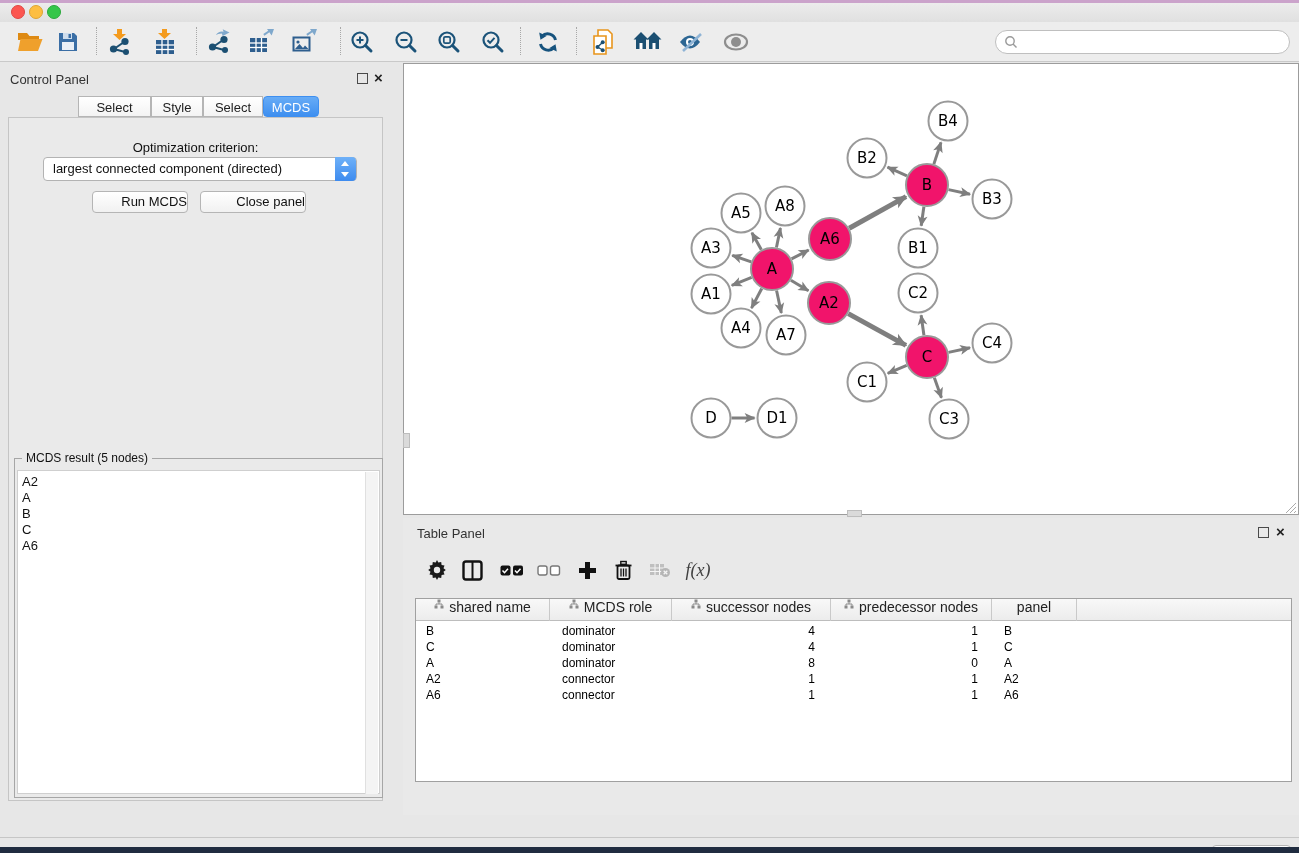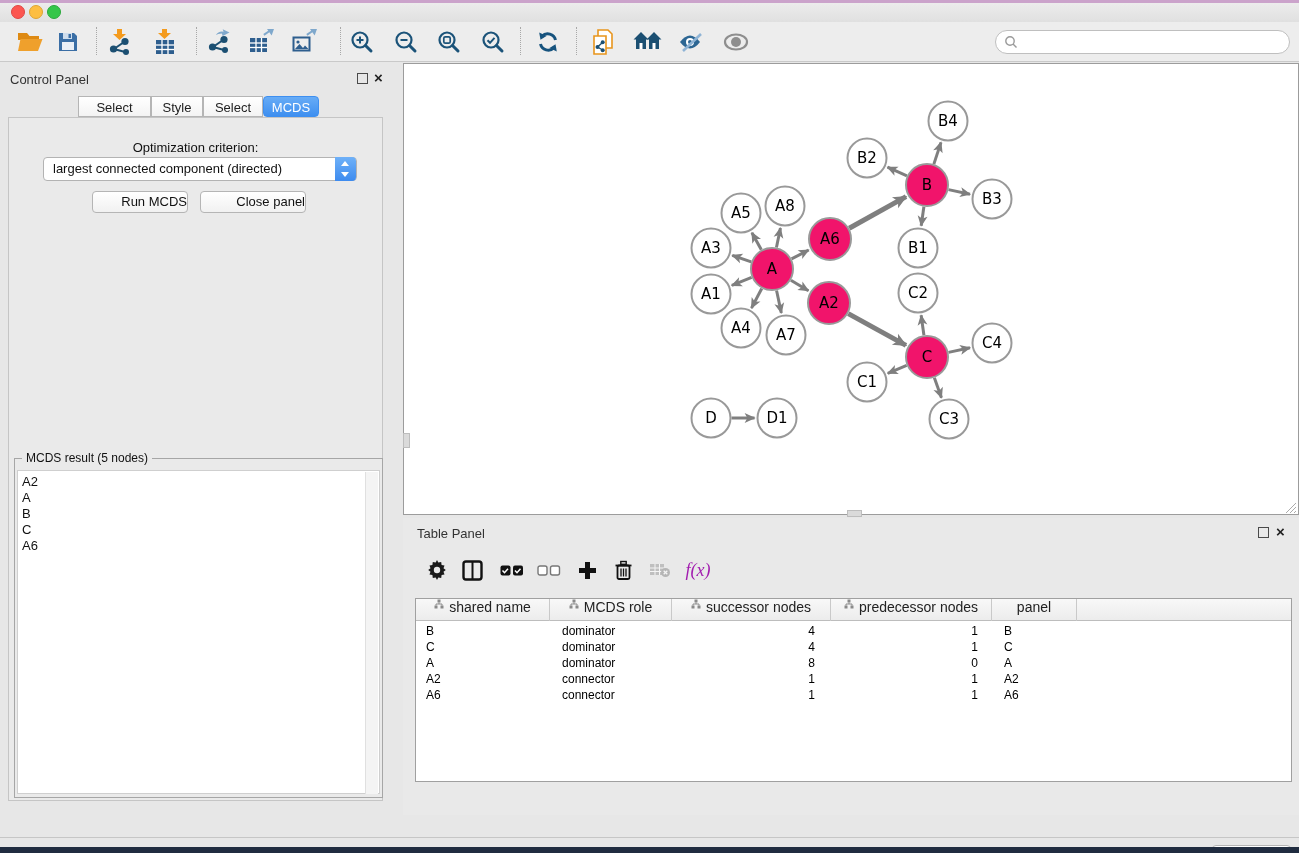--- a/index.html
+++ b/index.html
@@ -455,21 +455,21 @@
         <g stroke="#fff" stroke-width="1">
             <line x1="1" y1="6" x2="15" y2="6"></line>
             <line x1="1" y1="9.5" x2="15" y2="9.5"></line>
             <line x1="6" y1="2" x2="6" y2="13"></line>
             <line x1="10.5" y1="2" x2="10.5" y2="13"></line>
           </g>
         <circle cx="16.5" cy="10.5" r="4.5" fill="#8C8C8C"></circle>
         <path d="M14.7 8.7 l3.6 3.6 M18.3 8.7 l-3.6 3.6" stroke="#fff" stroke-width="1.3"></path>
       </svg>
     </div>
-    <div class="tp-icon" style="left:278px;width:34px;font-family:'Liberation Serif',serif;font-style:italic;font-size:18px;color:#a21caf;">f(x)</div>
+    <div class="tp-icon" style="left:278px;width:34px;font-family:'Liberation Serif',serif;font-style:italic;font-size:18px;color:#404040;">f(x)</div>
 
     <div class="abs" id="node-table">
       <div id="nt-header">
           <div class="nt-hcell" style="width: 134px;">
             <svg width="10" height="10" viewBox="0 0 10 10">
               <rect x="3.5" y="0.5" width="3" height="3" fill="#8A8A8A"></rect>
               <rect x="0.5" y="6.5" width="3" height="3" fill="#8A8A8A"></rect>
               <rect x="6.5" y="6.5" width="3" height="3" fill="#8A8A8A"></rect>
               <path d="M5 3.5 v1.5 M2 6.5 v-1.5 h6 v1.5" stroke="#8A8A8A" fill="none" stroke-width="1"></path>
             </svg>

